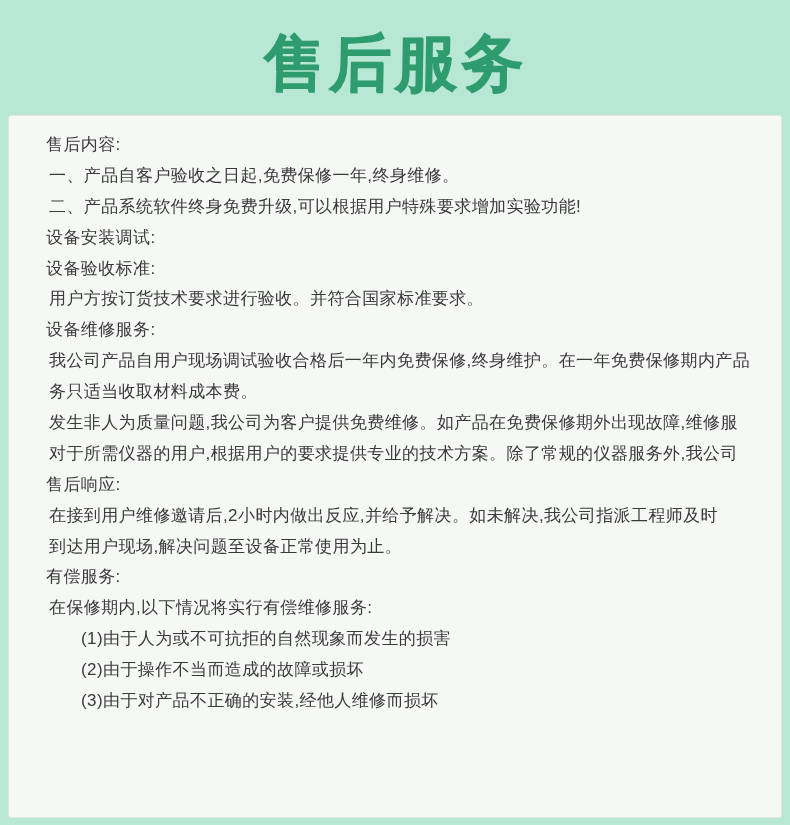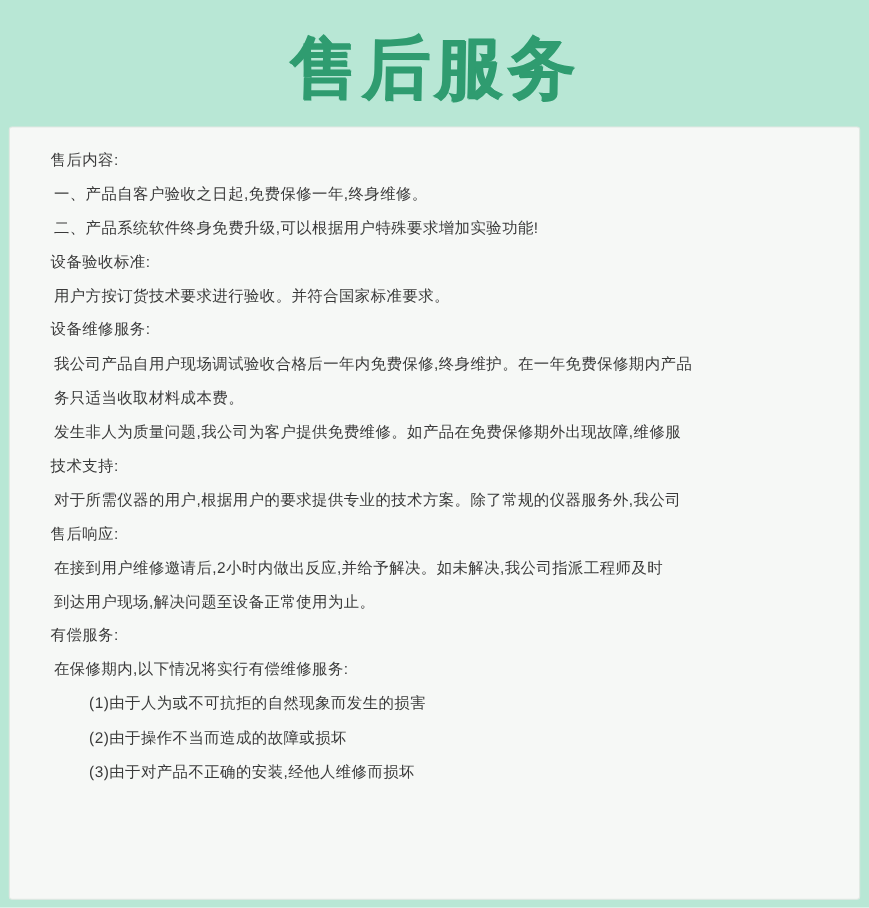--- a/index.html
+++ b/index.html
@@ -41,47 +41,47 @@
     bottom:7px;
     background:var(--panel_bg);
     border:1px solid var(--panel_border);
     border-radius:3px;
     padding-top:14px;
     overflow:hidden;
   }
   .line{
     height:30.9px;
     line-height:30.9px;
-    font-size:14px;
+    font-size:17px;
     letter-spacing:0.4px;
     color:var(--text);
     white-space:nowrap;
   }
   .line.h{padding-left:37px;}
   .line.p{padding-left:40px;}
   .line.i{padding-left:72px;}
 </style>
 </head>
 <body>
 
 <div class="header">
   <div class="page-title">售后服务</div>
 </div>
 
 <div class="panel">
   <div class="line h">售后内容:</div>
   <div class="line p">一、产品自客户验收之日起,免费保修一年,终身维修。</div>
   <div class="line p">二、产品系统软件终身免费升级,可以根据用户特殊要求增加实验功能!</div>
+  <div class="line h">设备安装调试:</div>
   <div class="line h">设备验收标准:</div>
   <div class="line p">用户方按订货技术要求进行验收。并符合国家标准要求。</div>
   <div class="line h">设备维修服务:</div>
   <div class="line p">我公司产品自用户现场调试验收合格后一年内免费保修,终身维护。在一年免费保修期内产品</div>
   <div class="line p">务只适当收取材料成本费。</div>
   <div class="line p">发生非人为质量问题,我公司为客户提供免费维修。如产品在免费保修期外出现故障,维修服</div>
-  <div class="line h">技术支持:</div>
   <div class="line p">对于所需仪器的用户,根据用户的要求提供专业的技术方案。除了常规的仪器服务外,我公司</div>
   <div class="line h">售后响应:</div>
   <div class="line p">在接到用户维修邀请后,2小时内做出反应,并给予解决。如未解决,我公司指派工程师及时</div>
   <div class="line p">到达用户现场,解决问题至设备正常使用为止。</div>
   <div class="line h">有偿服务:</div>
   <div class="line p">在保修期内,以下情况将实行有偿维修服务:</div>
   <div class="line i">(1)由于人为或不可抗拒的自然现象而发生的损害</div>
   <div class="line i">(2)由于操作不当而造成的故障或损坏</div>
   <div class="line i">(3)由于对产品不正确的安装,经他人维修而损坏</div>
 </div>

